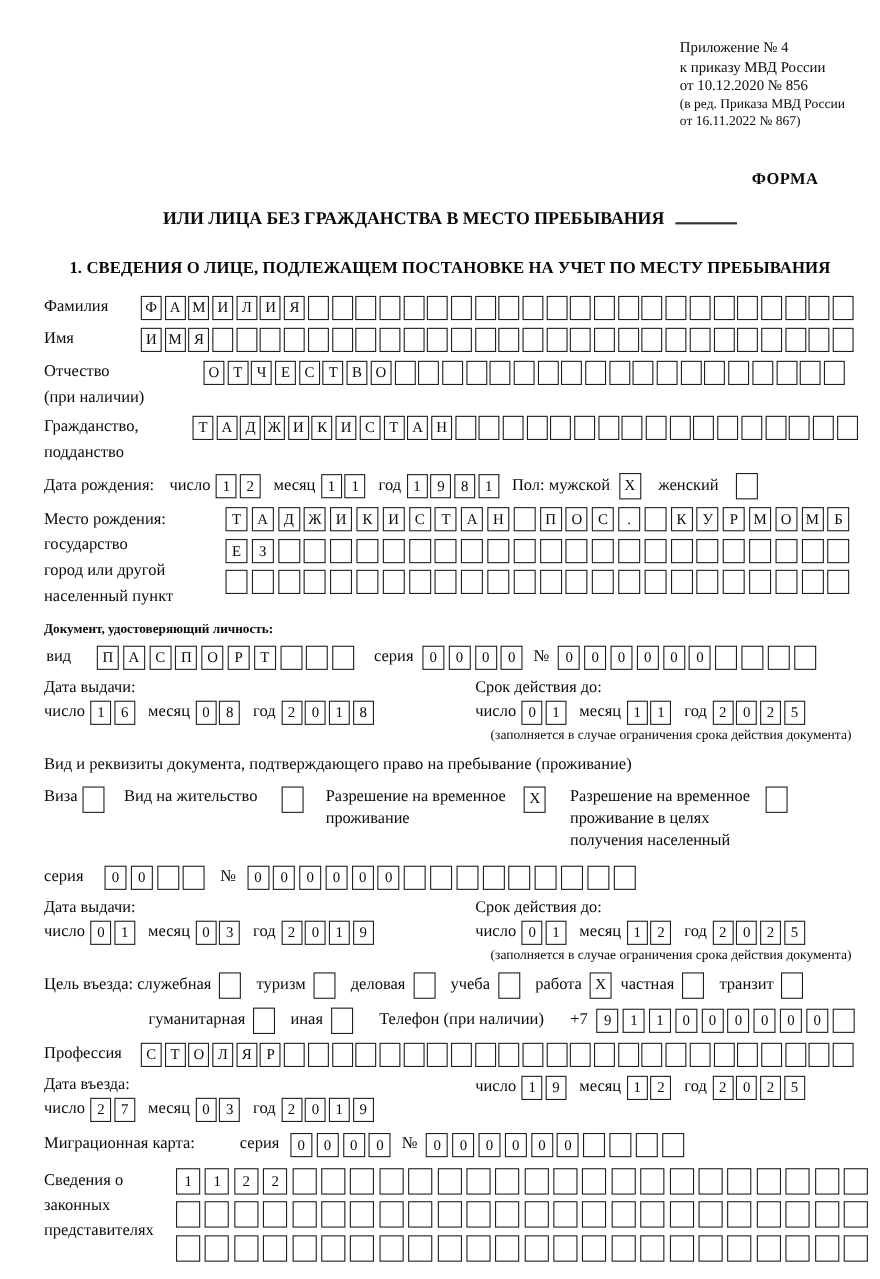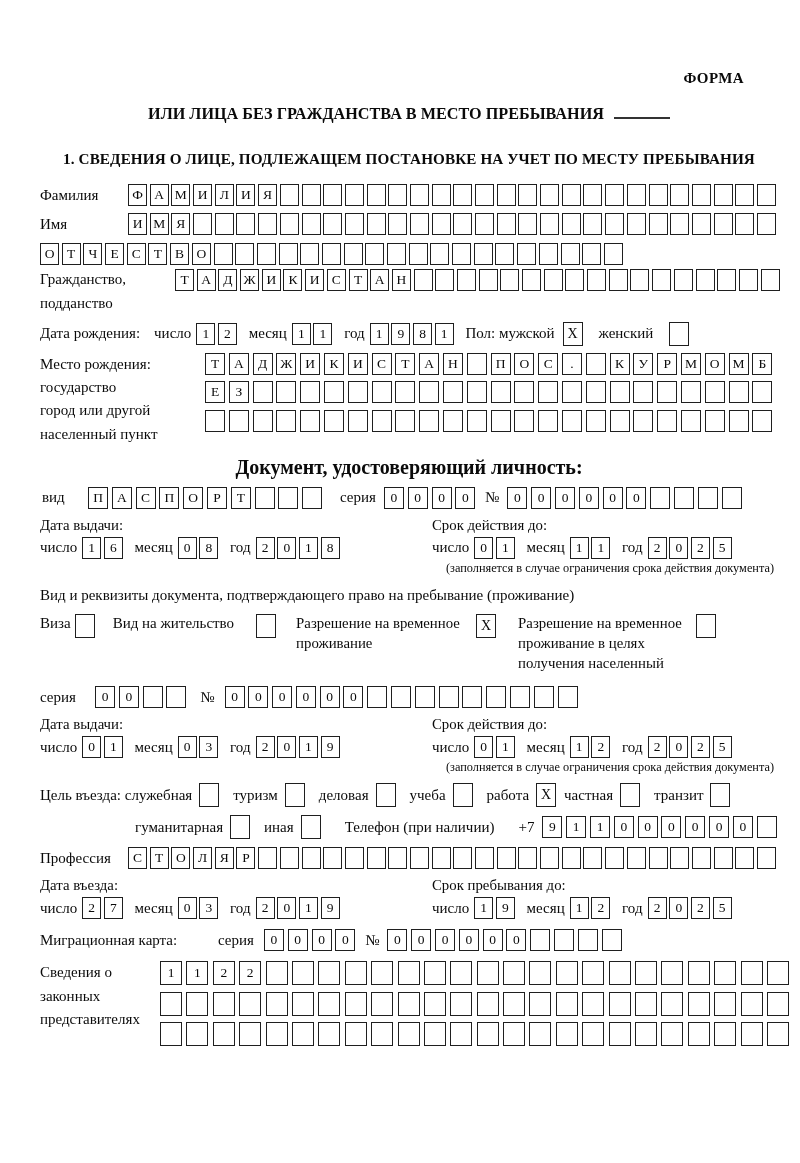--- a/index.html
+++ b/index.html
@@ -19,38 +19,45 @@
   .cell{box-sizing:border-box;width:19px;height:22px;border:1.5px solid #1f1f1f;margin-right:2.7px;
         font-size:13.5px;text-align:center;line-height:19px;flex-shrink:0;overflow:hidden;}
   .cells.mid .cell{width:20px;margin-right:3.8px;}
   .cells.big .cell{width:22px;height:24px;margin-right:4.4px;line-height:21px;}
   .stack > .cells{margin-bottom:6.5px;}
   .cb{box-sizing:border-box;width:20px;height:24px;border:1.5px solid #1f1f1f;display:inline-block;
       text-align:center;font-size:14px;line-height:21px;flex-shrink:0;}
   .dg{display:flex;align-items:center;}
   .dg .lbl{margin-right:5px;}
   .dg .cells{margin-right:9px;}
-  .doc-heading{font-weight:bold;font-size:20px;text-align:center;margin:10px 0 8px 0;}
+  .doc-heading{font-weight:bold;font-size:12px;text-align:left;margin:10px 0 8px 0;}
   .twocol{display:flex;margin-bottom:2px;}
   .col-l{width:392px;flex-shrink:0;}
   .col-r{flex:1;}
   .datehead{font-size:14.8px;margin-bottom:3px;width:330px;}
   .note{font-size:12.3px;text-align:right;padding-right:4px;margin-bottom:8px;margin-top:2px;}
   .intro{font-size:15px;line-height:1.5;}
   .opts{display:flex;align-items:flex-start;margin-top:8px;margin-bottom:12px;}
   .optml{font-size:14.8px;text-align:left;line-height:1.35;}
   .purpose{display:flex;align-items:center;margin-bottom:8px;}
   .purpose .lbl{margin-right:7px;}
   .purpose .cb{margin-right:14px;}
 </style>
 </head>
 <body>
 
 <div class="page">
 
+  <div class="annex">
+    <div>Приложение № 4</div>
+    <div>к приказу МВД России</div>
+    <div>от 10.12.2020 № 856</div>
+    <div class="small">(в ред. Приказа МВД России</div>
+    <div class="small">от 16.11.2022 № 867)</div>
+  </div>
 
   <div class="forma">ФОРМА</div>
 
   <div class="title">
     <div><span>ИЛИ ЛИЦА БЕЗ ГРАЖДАНСТВА В МЕСТО ПРЕБЫВАНИЯ</span><span class="underline-slot"></span></div>
   </div>
 
   <div class="sec-heading">1. СВЕДЕНИЯ О ЛИЦЕ, ПОДЛЕЖАЩЕМ ПОСТАНОВКЕ НА УЧЕТ ПО МЕСТУ ПРЕБЫВАНИЯ</div>
 
   <div class="row">
@@ -119,20 +126,21 @@
         <span class="cell"></span>
         <span class="cell"></span>
         <span class="cell"></span>
         <span class="cell"></span>
         <span class="cell"></span>
         <span class="cell"></span>
       </div>
   </div>
 
   <div class="row top">
+    <span class="lbl2" style="width:145px"><span>Отчество</span><br><span>(при наличии)</span></span>
     <div class="cells" style="margin-top:1px">
         <span class="cell">О</span>
         <span class="cell">Т</span>
         <span class="cell">Ч</span>
         <span class="cell">Е</span>
         <span class="cell">С</span>
         <span class="cell">Т</span>
         <span class="cell">В</span>
         <span class="cell">О</span>
         <span class="cell"></span>
@@ -580,21 +588,20 @@
         <span class="lbl">год</span>
         <div class="cells">
             <span class="cell">2</span>
             <span class="cell">0</span>
             <span class="cell">1</span>
             <span class="cell">9</span>
           </div>
       </div>
     </div>
     <div class="col-r">
-      <div class="datehead">Срок пребывания до:</div>
       <div class="dg">
         <span class="lbl">число</span>
         <div class="cells">
             <span class="cell">1</span>
             <span class="cell">9</span>
           </div>
         <span class="lbl">месяц</span>
         <div class="cells">
             <span class="cell">1</span>
             <span class="cell">2</span>

